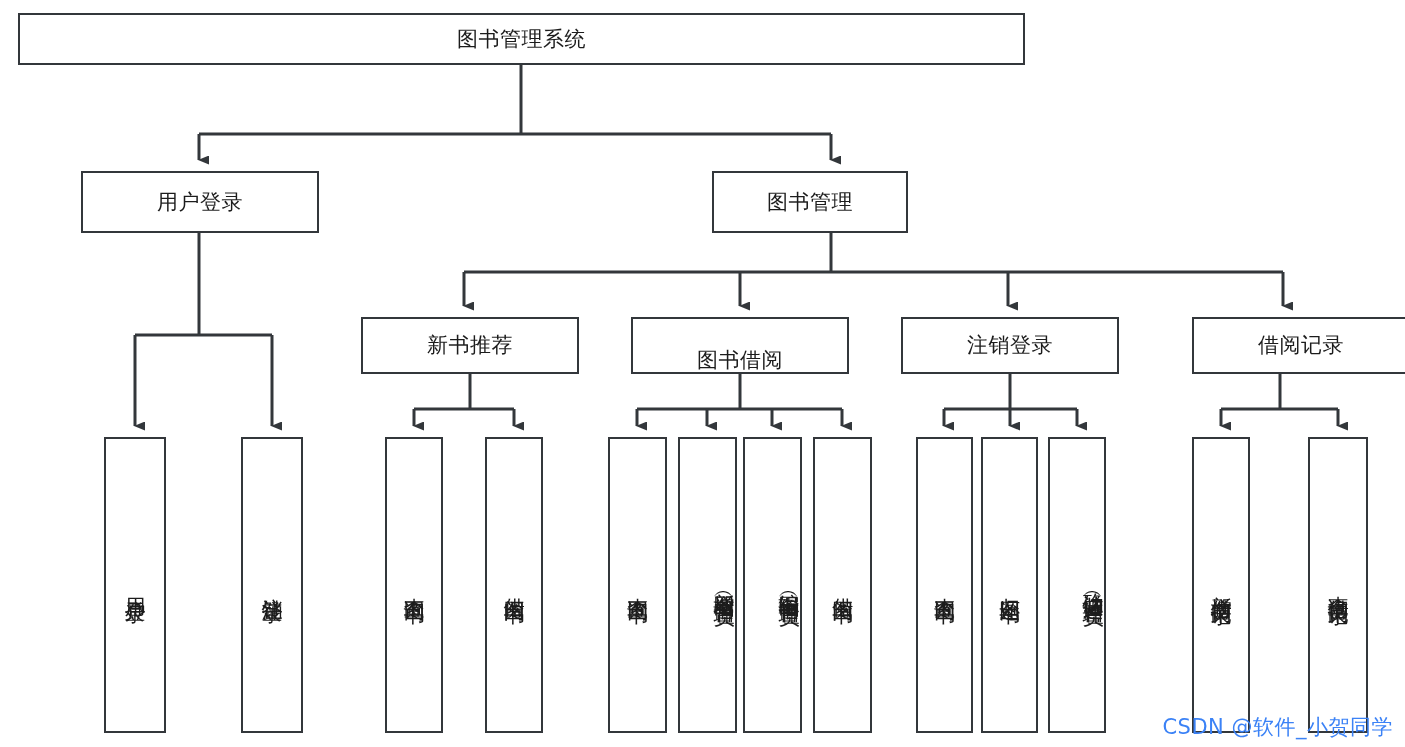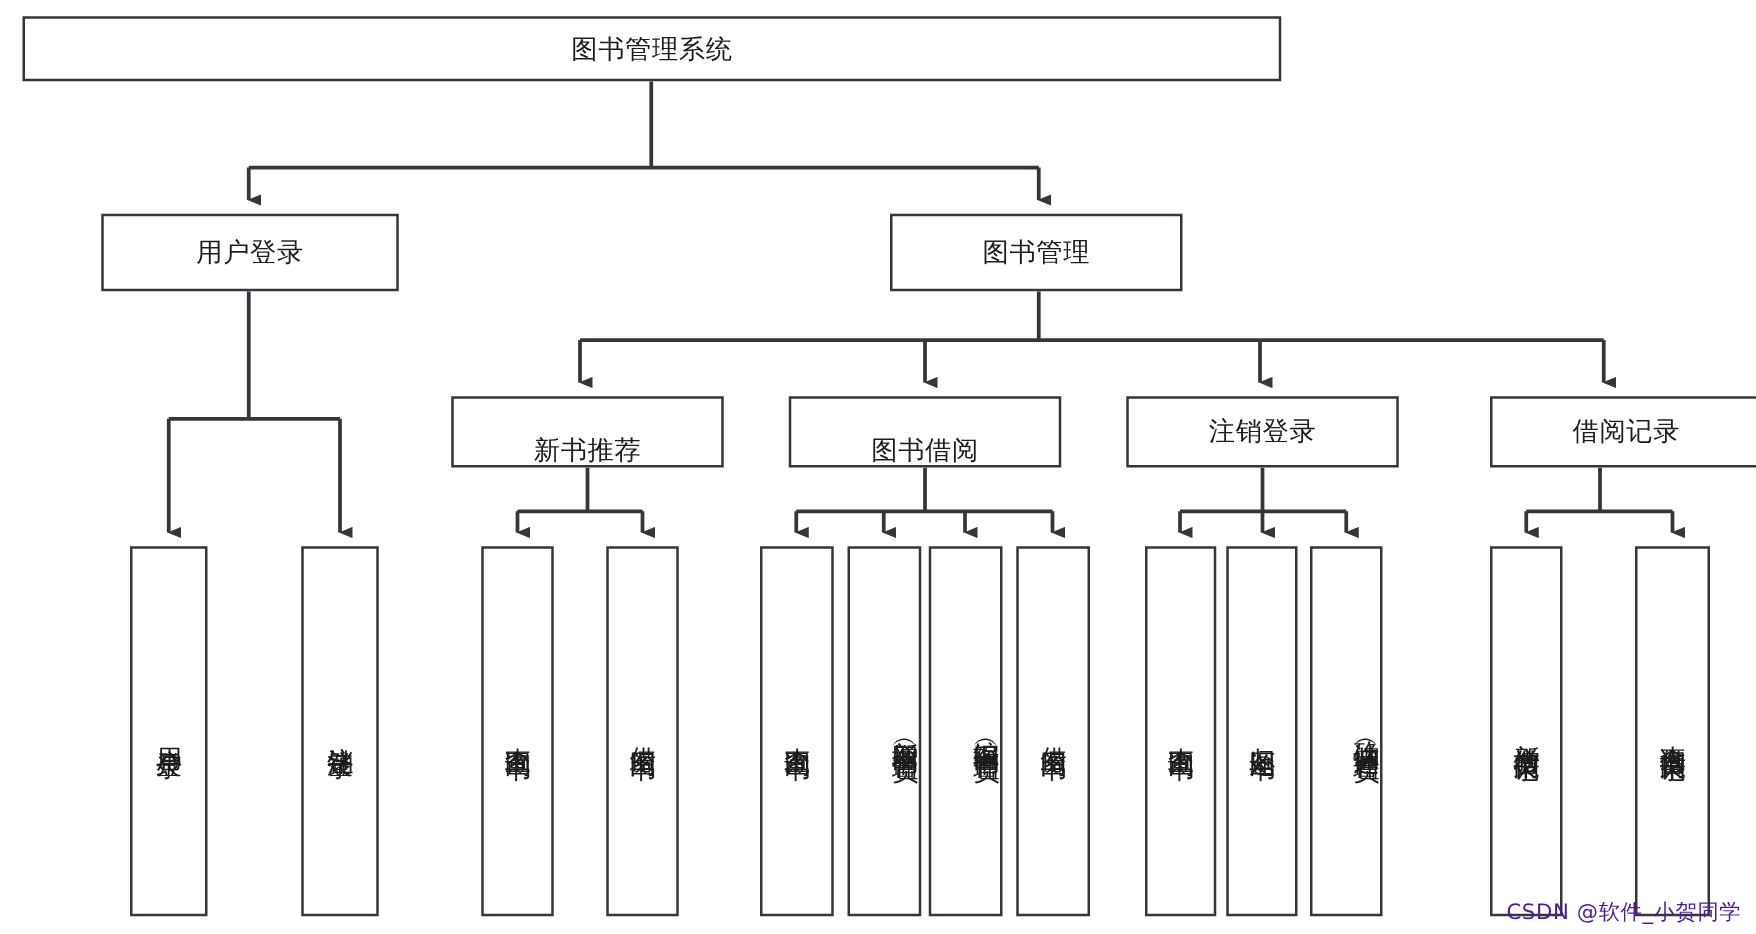--- a/index.html
+++ b/index.html
@@ -55,22 +55,22 @@
   .node.v.top {
     align-items: flex-start;
   }
   .node.v.mid {
     align-items: center;
   }
   #watermark {
     position: absolute;
     right: 12px;
     bottom: 6px;
-    font-size: 17px;
-    color: #4c1d95;
+    font-size: 21px;
+    color: #3b82f6;
     white-space: nowrap;
     letter-spacing: 0.5px;
     font-family: "DejaVu Sans", "Liberation Sans", sans-serif;
   }
 </style>
 </head>
 <body>
 
 <div id="canvas">
 
@@ -124,24 +124,24 @@
     </g>
   </svg>
 
   <div id="nodes-layer">
       <div class="node h" style="left: 18px; top: 13px; width: 1007px; height: 52px;">
         <span>图书管理系统</span>
       </div>
       <div class="node h" style="left: 81px; top: 171px; width: 238px; height: 62px;">
         <span>用户登录</span>
       </div>
-      <div class="node h" style="left: 712px; top: 171px; width: 234px; height: 62px;">
+      <div class="node h" style="left: 712px; top: 171px; width: 196px; height: 62px;">
         <span>图书管理</span>
       </div>
-      <div class="node h" style="left: 361px; top: 317px; width: 218px; height: 57px; align-items: flex-end;">
+      <div class="node h" style="left: 361px; top: 317px; width: 218px; height: 57px;">
         <span>新书推荐</span>
       </div>
       <div class="node h" style="left: 631px; top: 317px; width: 218px; height: 57px; align-items: flex-end;">
         <span>图书借阅</span>
       </div>
       <div class="node h" style="left: 901px; top: 317px; width: 218px; height: 57px;">
         <span>注销登录</span>
       </div>
       <div class="node h" style="left: 1192px; top: 317px; width: 218px; height: 57px;">
         <span>借阅记录</span>

